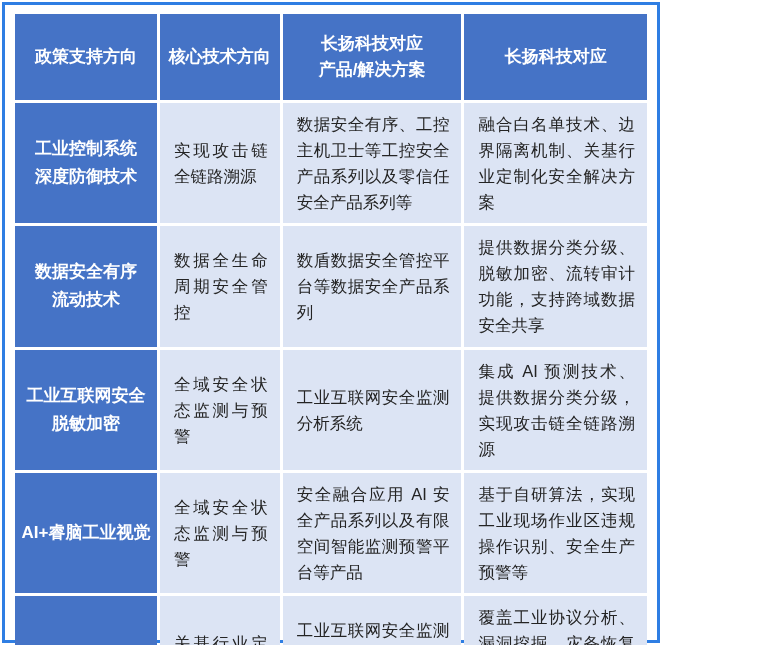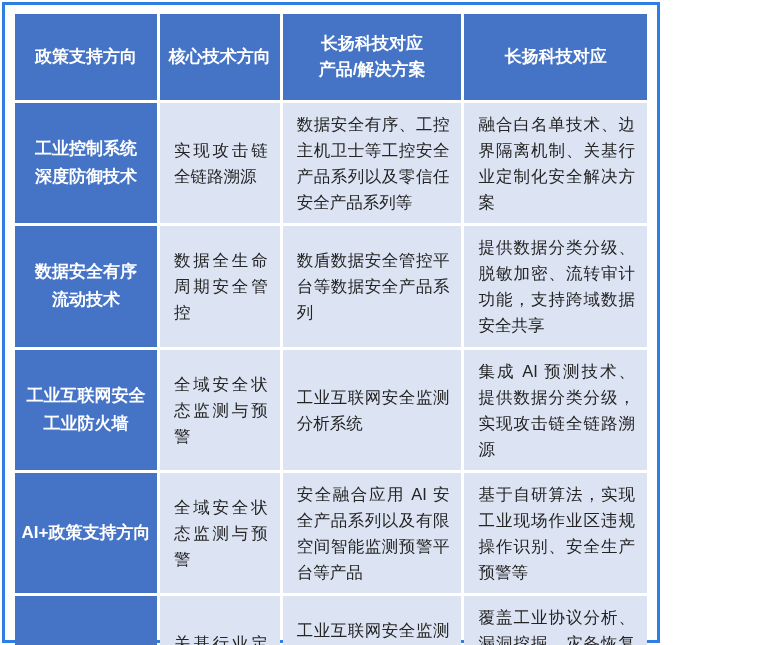--- a/index.html
+++ b/index.html
@@ -92,27 +92,27 @@
         </tr>
         <tr class="r1">
           <td class="policy">数据安全有序
 流动技术</td>
           <td class="body">数据全生命周期安全管控</td>
           <td class="body">数盾数据安全管控平台等数据安全产品系列</td>
           <td class="body">提供数据分类分级、脱敏加密、流转审计功能，支持跨域数据安全共享</td>
         </tr>
         <tr class="r2">
           <td class="policy">工业互联网安全
-工业防火墙</td>
+脱敏加密</td>
           <td class="body">全域安全状态监测与预警</td>
           <td class="body">工业互联网安全监测分析系统</td>
           <td class="body">集成 AI 预测技术、提供数据分类分级，实现攻击链全链路溯源</td>
         </tr>
         <tr class="r3">
-          <td class="policy">AI+政策支持方向</td>
+          <td class="policy">AI+睿脑工业视觉</td>
           <td class="body">全域安全状态监测与预警</td>
           <td class="body">安全融合应用 AI 安全产品系列以及有限空间智能监测预警平台等产品</td>
           <td class="body">基于自研算法，实现工业现场作业区违规操作识别、安全生产预警等</td>
         </tr>
         <tr class="r4">
           <td class="policy">关键信息基础
 设施安全保护</td>
           <td class="body">关基行业定制化安全解决方案</td>
           <td class="body">工业互联网安全监测分析系统、关键信息基础设施安全保护条例</td>
           <td class="body">覆盖工业协议分析、漏洞挖掘、灾备恢复全流程，符合《关键信息基础设施安全保护条例》要求</td>

